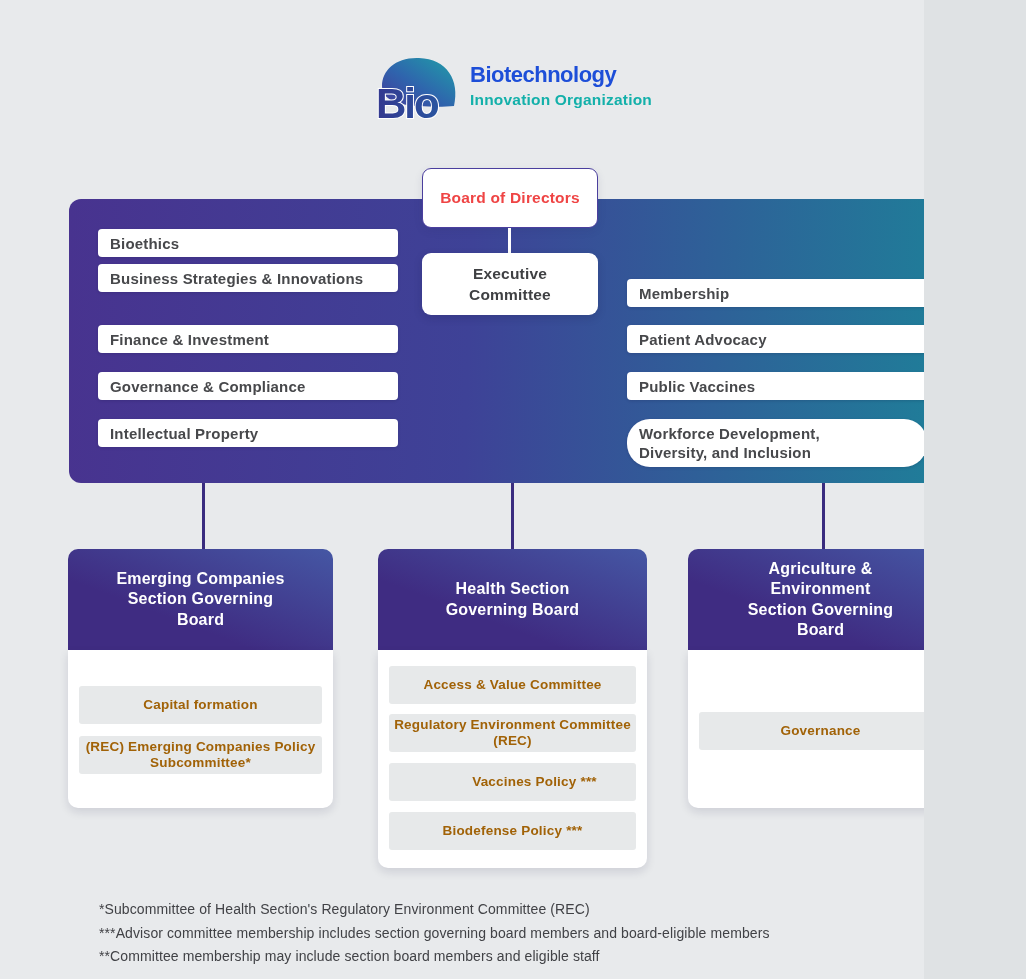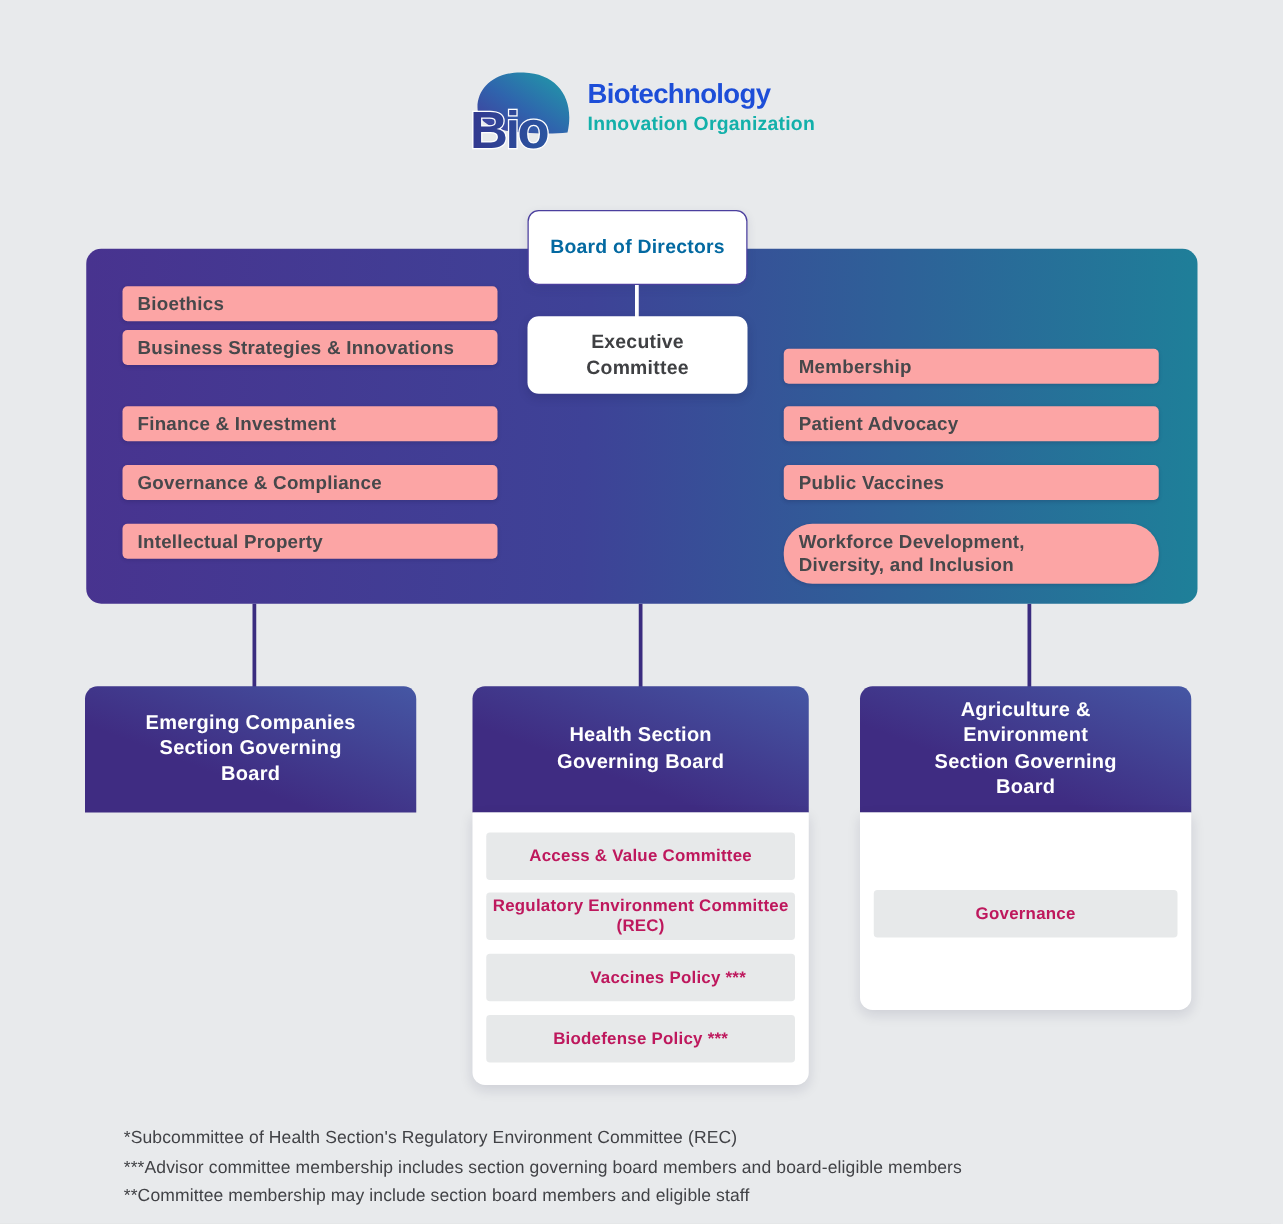--- a/index.html
+++ b/index.html
@@ -1,53 +1,53 @@
 <!DOCTYPE html>
 <html><head>
 <meta charset="utf-8">
 <style>
   * { margin:0; padding:0; box-sizing:border-box; }
   html,body { background:#dfe2e4; }
   .canvas {
-    position:relative; width:1026px; height:979px;
+    position:relative; width:924px; height:979px;
     background:#e8eaec; overflow:hidden;
     font-family:"Liberation Sans", sans-serif;
   }
   
   .logo { position:absolute; left:374px; top:53px; display:flex; align-items:flex-start; }
   .logo-mark { width:92px; height:70px; }
   .logo-text { margin-left:4px; padding-top:6px; }
   .logo-title { font-size:22px; font-weight:bold; color:#1d4ed8; letter-spacing:-0.5px; line-height:32px; }
   .logo-subtitle { font-size:15.5px; font-weight:bold; color:#13b0aa; letter-spacing:0.2px; }
   
   .bod-box {
     position:absolute; left:422px; top:168px; width:176px; height:60px;
     background:#ffffff; border:1.5px solid #4b3f9e; border-radius:9px;
     display:flex; align-items:center; justify-content:center;
-    font-size:15.5px; font-weight:bold; color:#0369a1; letter-spacing:0.2px;
+    font-size:15.5px; font-weight:bold; color:#ef4444; letter-spacing:0.2px;
     box-shadow:0 3px 8px rgba(40,40,90,0.10); z-index:4;
   }
   .connector-white { position:absolute; left:508px; top:228px; width:3px; height:26px; background:#ffffff; z-index:4; }
   .exec-box {
     position:absolute; left:422px; top:253px; width:176px; height:62px;
     background:#ffffff; border-radius:9px;
     display:flex; align-items:center; justify-content:center; text-align:center;
     font-size:15.5px; font-weight:bold; color:#3f4043; letter-spacing:0.2px; line-height:21px;
     box-shadow:0 3px 8px rgba(20,20,60,0.18); z-index:4;
   }
   .exec-box span { display:inline-block; max-width:110px; }
   
   .panel {
     position:absolute; left:69px; top:199px; width:889px; height:284px;
     border-radius:12px; z-index:1;
     background:linear-gradient(92deg,#48338f 0%,#3e4297 45%,#1e8099 100%);
   }
   
   .citem {
-    position:absolute; height:28px; background:#fca5a5; border-radius:4px;
+    position:absolute; height:28px; background:#ffffff; border-radius:4px;
     display:flex; align-items:center; padding-left:12px; z-index:3;
     font-size:15px; font-weight:bold; color:#47484b; letter-spacing:0.2px;
     box-shadow:0 1px 3px rgba(20,20,60,0.18);
   }
   .citem.tall { height:48px; line-height:19px; }
   .citem.tall span { display:inline-block; max-width:212px; }
   
   .connector-purple { position:absolute; width:3px; background:#3a2c7f; z-index:0; }
   
   .board { position:absolute; z-index:2; }
@@ -57,21 +57,21 @@
     display:flex; align-items:center; justify-content:center; text-align:center;
     color:#ffffff; font-size:16px; font-weight:bold; letter-spacing:0.2px; line-height:20.5px;
   }
   .board-body {
     background:#ffffff; border-radius:0 0 10px 10px; position:relative;
     box-shadow:0 4px 10px rgba(20,20,60,0.12);
   }
   .bitem {
     position:absolute; left:11px; right:11px; height:38px; background:#e7e9ea; border-radius:3px;
     display:flex; align-items:center; justify-content:center; text-align:center;
-    font-size:13.5px; font-weight:bold; color:#be185d; letter-spacing:0.2px; line-height:16px;
+    font-size:13.5px; font-weight:bold; color:#a16207; letter-spacing:0.2px; line-height:16px;
   }
   .b0 .board-header span { max-width:185px; }
   .b1 .board-header span { max-width:160px; }
   .b2 .board-header span { max-width:158px; }
   
   .footnotes {
     position:absolute; left:99px; top:898px;
     font-size:14px; color:#414246; line-height:23.5px; letter-spacing:0.1px;
   }
 </style>
@@ -142,20 +142,28 @@
     </div>
 
   <div class="connector-purple" style="left:202px; top:483px; height:68px;"></div>
   <div class="connector-purple" style="left:511px; top:483px; height:68px;"></div>
   <div class="connector-purple" style="left:822px; top:483px; height:68px;"></div>
 
   <div class="board b0" style="left:68px; top:549px; width:265px;">
     <div class="board-header">
       <span>Emerging Companies Section Governing Board</span>
     </div>
+    <div class="board-body" style="height:158px;">
+      <div class="bitem" style="top:36px;">
+        <span>Capital formation</span>
+        </div>
+      <div class="bitem" style="top:86px;">
+        <span>(REC) Emerging Companies Policy Subcommittee*</span>
+        </div>
+    </div>
   </div>
 
   <div class="board b1" style="left:378px; top:549px; width:269px;">
     <div class="board-header">
       <span>Health Section Governing Board</span>
     </div>
     <div class="board-body" style="height:218px;">
       <div class="bitem" style="top:16px;">
         <span>Access &amp; Value Committee</span>
         </div>

